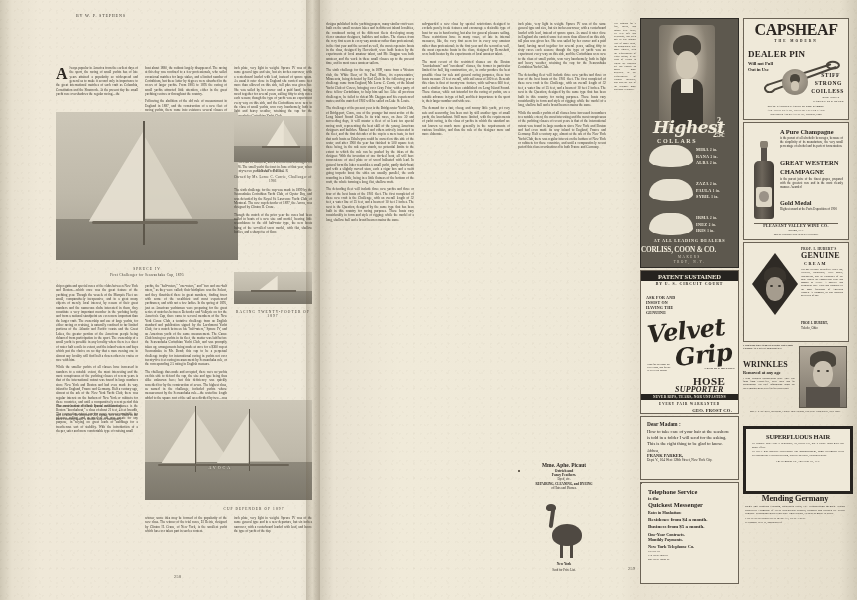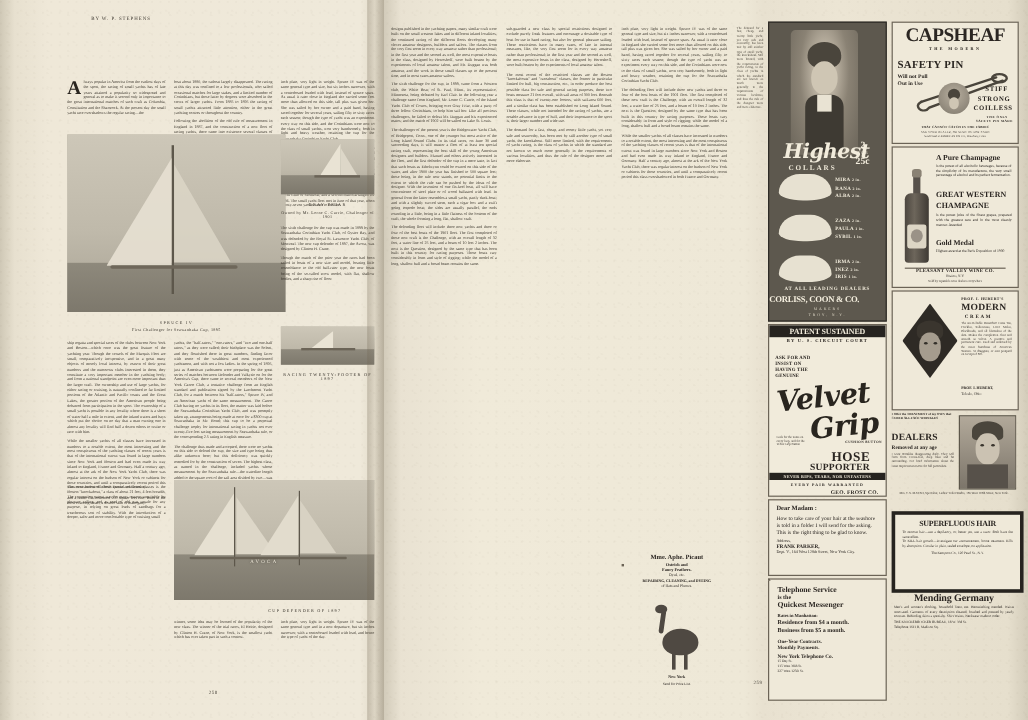--- a/index.html
+++ b/index.html
@@ -242,21 +242,21 @@
   </div>
 
   <div class="ad" style="position:absolute;left:640px;top:270px;width:97px;height:142px;background:#f1ebdb;">
     <div class="blackbar" style="font-size:6.6px;letter-spacing:-.1px;padding:1.5px 0;">PATENT SUSTAINED</div>
     <div style="text-align:center;font-size:3.8px;font-weight:700;letter-spacing:1px;margin-top:1px;">BY U. S. CIRCUIT COURT</div>
     <div style="position:absolute;left:5px;top:24px;width:34px;font-size:4px;line-height:5px;font-weight:700;letter-spacing:.2px;">ASK FOR AND INSIST ON HAVING THE GENUINE</div>
     <div class="script" style="position:absolute;left:6px;top:45px;font-size:24px;color:#29251f;transform:rotate(-6deg);">Velvet</div>
     <div class="script" style="position:absolute;left:34px;top:69px;font-size:24px;color:#29251f;transform:rotate(-6deg);">Grip</div>
     <div style="position:absolute;right:3px;top:96px;font-size:2.9px;font-weight:700;letter-spacing:.3px;text-align:right;line-height:3.4px;">CUSHION BUTTON</div>
     <div style="position:absolute;left:52px;top:104px;font-size:11px;font-weight:700;letter-spacing:.4px;">HOSE</div>
-    <div style="position:absolute;left:34px;top:114px;font-size:8px;font-weight:700;letter-spacing:.2px;">SUPPORTER</div>
+    <div style="position:absolute;left:34px;top:114px;font-size:8px;font-weight:700;letter-spacing:.2px;font-style:italic;">SUPPORTER</div>
     <div style="position:absolute;left:6px;top:92px;width:24px;font-size:2.6px;line-height:3px;">Look for the name on every loop, and for the Velvet Grip Button</div>
     <div class="blackbar" style="position:absolute;left:0;right:0;bottom:13px;font-size:3.4px;letter-spacing:.3px;padding:1px 0;">NEVER RIPS, TEARS, NOR UNFASTENS</div>
     <div style="position:absolute;left:0;right:0;bottom:7px;text-align:center;font-size:3.2px;letter-spacing:1px;font-weight:700;">EVERY PAIR WARRANTED</div>
     <div style="position:absolute;right:6px;bottom:0px;font-size:4.6px;font-weight:700;letter-spacing:.2px;">GEO. FROST CO.</div>
   </div>
 
   <div class="ad" style="position:absolute;left:640px;top:416px;width:97px;height:62px;background:#efe9d9;">
     <div style="padding:4px 6px 0 6px;font-size:5.4px;font-weight:700;">Dear Madam :</div>
     <div style="padding:2px 6px 0 6px;font-size:4.6px;line-height:6px;">How to take care of your hair at the seashore is told in a folder I will send for the asking. This is the right thing to be glad to know.</div>
     <div style="padding:2px 6px 0 6px;font-size:3.4px;">Address,</div>
@@ -275,21 +275,21 @@
     <div style="padding:0 7px;font-size:4.2px;font-weight:700;">Monthly Payments.</div>
     <div style="padding:2px 7px 0 7px;font-size:4.4px;font-weight:700;">New York Telephone Co.</div>
     <div style="padding:0 7px;font-size:2.9px;">15 Dey St.</div>
     <div style="padding:0 7px;font-size:2.9px;">115 West 38th St.</div>
     <div style="padding:0 7px;font-size:2.9px;">227 West 125th St.</div>
   </div>
 
   <div class="ad" style="position:absolute;left:743px;top:18px;width:104px;height:100px;background:#efe9d9;">
     <div style="text-align:center;font-size:16px;font-weight:700;letter-spacing:-.4px;line-height:18px;margin-top:2px;">CAPSHEAF</div>
     <div style="text-align:center;font-size:3.4px;letter-spacing:2px;font-weight:700;">THE MODERN</div>
-    <div style="position:absolute;left:4px;top:30px;font-size:9px;font-weight:700;letter-spacing:.2px;">SAFETY PIN</div>
+    <div style="position:absolute;left:4px;top:30px;font-size:9px;font-weight:700;letter-spacing:.2px;">DEALER PIN</div>
     <div style="position:absolute;left:4px;top:42px;width:28px;font-size:4.6px;font-weight:700;line-height:5.6px;">Will not Pull Out in Use</div>
 
     <svg viewBox="0 0 120 56" style="position:absolute;left:18px;top:36px;width:82px;height:38px;">
       <path d="M8 44 L100 14" stroke="#4a453c" stroke-width="3" fill="none" stroke-linecap="round"></path>
       <path d="M8 44 q-7 4 -2 9 q6 5 12 -2 L108 18" stroke="#4a453c" stroke-width="3" fill="none" stroke-linecap="round"></path>
       <ellipse cx="104" cy="15" rx="9" ry="5" fill="none" stroke="#4a453c" stroke-width="3"></ellipse>
     </svg>
     <div style="position:absolute;left:38px;top:50px;width:26px;height:26px;border-radius:50%;background:radial-gradient(circle at 50% 40%,#b9b0a0,#7d766a);">
       <div style="position:absolute;left:8px;top:5px;width:10px;height:9px;background:#4a453c;border-radius:50% 50% 40% 40%;"></div>
       <div style="position:absolute;left:9px;top:12px;width:8px;height:10px;background:#cfc6b4;border-radius:45%;"></div>
@@ -328,30 +328,30 @@
 
   <div class="ad" style="position:absolute;left:743px;top:242px;width:104px;height:98px;background:#efe9d9;">
 
     <div style="position:absolute;left:8px;top:10px;width:46px;height:62px;background:#2e2a25;clip-path:polygon(50% 0,100% 50%,50% 100%,0 50%);">
       <div style="position:absolute;left:12px;top:14px;width:22px;height:16px;background:#3a352e;border-radius:50% 50% 30% 30%;"></div>
       <div style="position:absolute;left:14px;top:24px;width:18px;height:24px;background:#a59c8e;border-radius:46%;"></div>
       <div style="position:absolute;left:18px;top:32px;width:3px;height:2px;background:#33302a;border-radius:50%;"></div>
       <div style="position:absolute;left:26px;top:32px;width:3px;height:2px;background:#33302a;border-radius:50%;"></div>
     </div>
     <div style="position:absolute;left:57px;top:4px;font-size:3.2px;font-weight:700;letter-spacing:.4px;">PROF. I. HUBERT'S</div>
-    <div style="position:absolute;left:57px;top:8px;font-size:8px;font-weight:700;letter-spacing:.2px;">MODERN</div>
+    <div style="position:absolute;left:57px;top:8px;font-size:8px;font-weight:700;letter-spacing:.2px;">GENUINE</div>
     <div style="position:absolute;left:60px;top:18px;font-size:4.2px;letter-spacing:1.4px;font-weight:700;">CREAM</div>
     <div style="position:absolute;left:57px;top:25px;width:42px;font-size:2.6px;line-height:3.3px;text-align:justify;">The one Reliable Beautifier! Cures Tan, Freckles, Sallowness, Liver Moles, Blackheads, and all blemishes of the skin. Makes the complexion clear and smooth as velvet. A positive and permanent cure. Used and endorsed by the most fastidious of American Women. At druggists, or sent postpaid on receipt of 50c.</div>
     <div style="position:absolute;left:57px;top:78px;font-size:3.2px;font-weight:700;">PROF. I. HUBERT,</div>
     <div style="position:absolute;left:57px;top:83px;font-size:3.2px;">Toledo, Ohio</div>
   </div>
 
   <div class="ad noborder" style="position:absolute;left:743px;top:344px;width:104px;height:78px;">
     <div style="position:absolute;left:0;top:0;width:52px;font-size:2.7px;line-height:3.3px;font-weight:700;">I Offer the TREATMENT of my OWN that CURED ALL FACE WRINKLES</div>
-    <div style="position:absolute;left:0;top:16px;font-size:8px;font-weight:700;letter-spacing:.1px;">DEALERS</div>
+    <div style="position:absolute;left:0;top:16px;font-size:8px;font-weight:700;letter-spacing:.1px;">WRINKLES</div>
     <div style="position:absolute;left:0;top:26px;font-size:4.4px;font-weight:700;">Removed at any age</div>
     <div style="position:absolute;left:0;top:33px;width:52px;font-size:2.6px;line-height:3.2px;text-align:justify;">I want Wrinkles disappearing daily. They will form from Crows-feet, deep lines and fat surrounding. For brief information about the latest improvement write for full particulars.</div>
 
     <div style="position:absolute;left:56px;top:2px;width:46px;height:60px;background:linear-gradient(180deg,#b2a99a,#7c756a);border:1px solid #5d574b;">
       <div style="position:absolute;left:10px;top:4px;width:26px;height:16px;background:#4a453c;border-radius:50% 50% 20% 20%;"></div>
       <div style="position:absolute;left:13px;top:14px;width:20px;height:26px;background:#cbc2b2;border-radius:46%;"></div>
       <div style="position:absolute;left:17px;top:23px;width:3px;height:2px;background:#3a352e;border-radius:50%;"></div>
       <div style="position:absolute;left:26px;top:23px;width:3px;height:2px;background:#3a352e;border-radius:50%;"></div>
       <div style="position:absolute;left:6px;top:40px;width:34px;height:20px;background:#57514a;"></div>
     </div>

